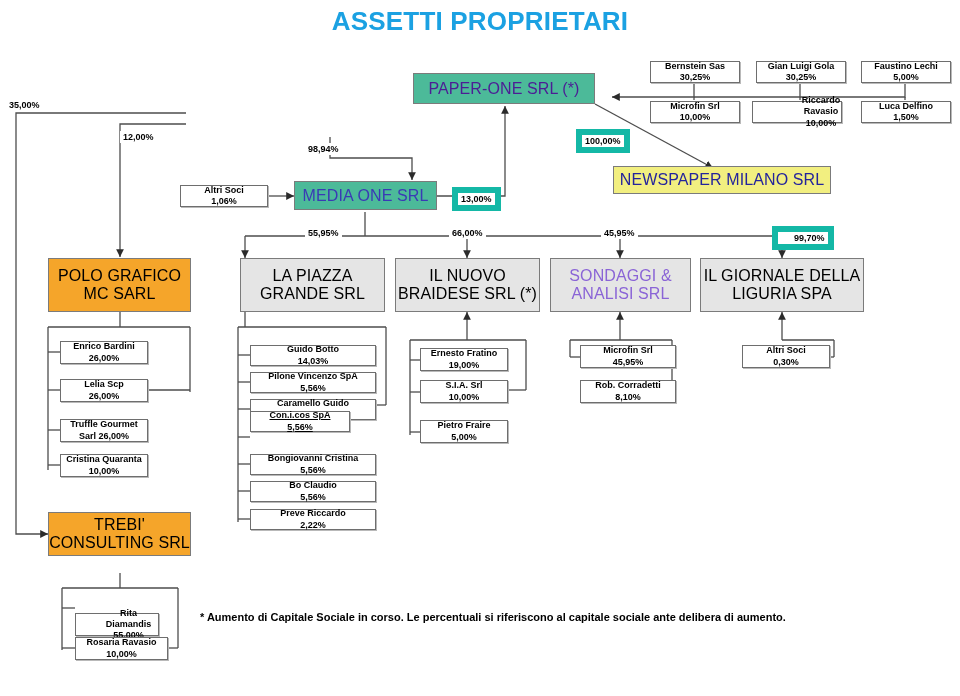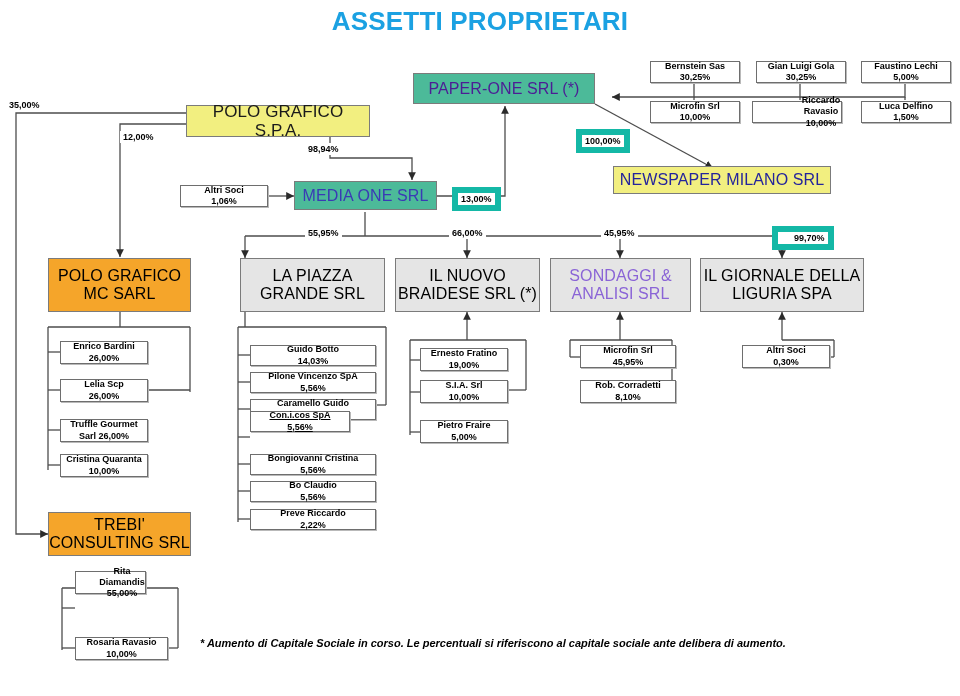--- a/index.html
+++ b/index.html
@@ -200,21 +200,20 @@
     <span><span>Riccardo Ravasio</span><br><span>10,00%</span></span>
   </div>
   <div class="node sh" style="left:861px;top:101px;width:90px;height:22px;">
     <span><span>Luca Delfino</span><br><span>1,50%</span></span>
   </div>
 
   <div class="node co teal" style="left:413px;top:73px;width:182px;height:31px;font-size:16px;color:#4c1d95;">PAPER-ONE SRL (*)</div>
 
   <div class="node co yellow nav" style="left:613px;top:166px;width:218px;height:28px;font-size:16px;">NEWSPAPER MILANO SRL</div>
 
-  <div class="node co yellow" style="left:186px;top:105px;width:184px;height:32px;font-size:17px;color:#1a1a1a;">POLO GRAFICO S.P.A.</div>
 
   <div class="node co teal" style="left:294px;top:181px;width:143px;height:29px;font-size:16px;">MEDIA ONE SRL</div>
 
   <div class="node co orange" style="left:48px;top:258px;width:143px;height:54px;font-size:16px;">POLO GRAFICO
 MC SARL</div>
 
   <div class="node co cyan" style="left:240px;top:258px;width:145px;height:54px;font-size:16px;">LA PIAZZA
 GRANDE SRL</div>
 
   <div class="node co cyan" style="left:395px;top:258px;width:145px;height:54px;font-size:16px;">IL NUOVO
@@ -282,32 +281,32 @@
     <span><span>Microfin Srl</span><br><span>45,95%</span></span>
   </div>
   <div class="node sh" style="left:580px;top:380px;width:96px;height:23px;">
     <span><span>Rob. Corradetti</span><br><span>8,10%</span></span>
   </div>
 
   <div class="node sh" style="left:742px;top:345px;width:88px;height:23px;">
     <span><span>Altri Soci</span><br><span>0,30%</span></span>
   </div>
 
-  <div class="node sh" style="left:75px;top:571px;width:71px;height:23px;padding-left:23px;">
+  <div class="node sh" style="left:75px;top:613px;width:84px;height:23px;padding-left:23px;">
     <span><span>Rita Diamandis</span><br><span>55,00%</span></span>
   </div>
   <div class="node sh" style="left:75px;top:637px;width:93px;height:23px;">
     <span><span>Rosaria Ravasio</span><br><span>10,00%</span></span>
   </div>
 
   <div class="pct" style="left:6px;top:99px;">35,00%</div>
   <div class="pct" style="left:120px;top:131px;">12,00%</div>
   <div class="pct" style="left:305px;top:143px;">98,94%</div>
   <div class="pct boxed" style="left:452px;top:187px;">13,00%</div>
   <div class="pct boxed" style="left:576px;top:129px;">100,00%</div>
   <div class="pct" style="left:305px;top:227px;">55,95%</div>
   <div class="pct" style="left:449px;top:227px;">66,00%</div>
   <div class="pct" style="left:601px;top:227px;">45,95%</div>
   <div class="pct boxed" style="left:772px;top:226px;padding-left:16px;">99,70%</div>
 
-  <div class="footnote" style="left:200px;top:637px;font-style:italic;">* Aumento di Capitale Sociale in corso. Le percentuali si riferiscono al capitale sociale ante delibera di aumento.</div>
+  <div class="footnote" style="left:200px;top:611px;">* Aumento di Capitale Sociale in corso. Le percentuali si riferiscono al capitale sociale ante delibera di aumento.</div>
 
 </div>
 
 </body></html>

